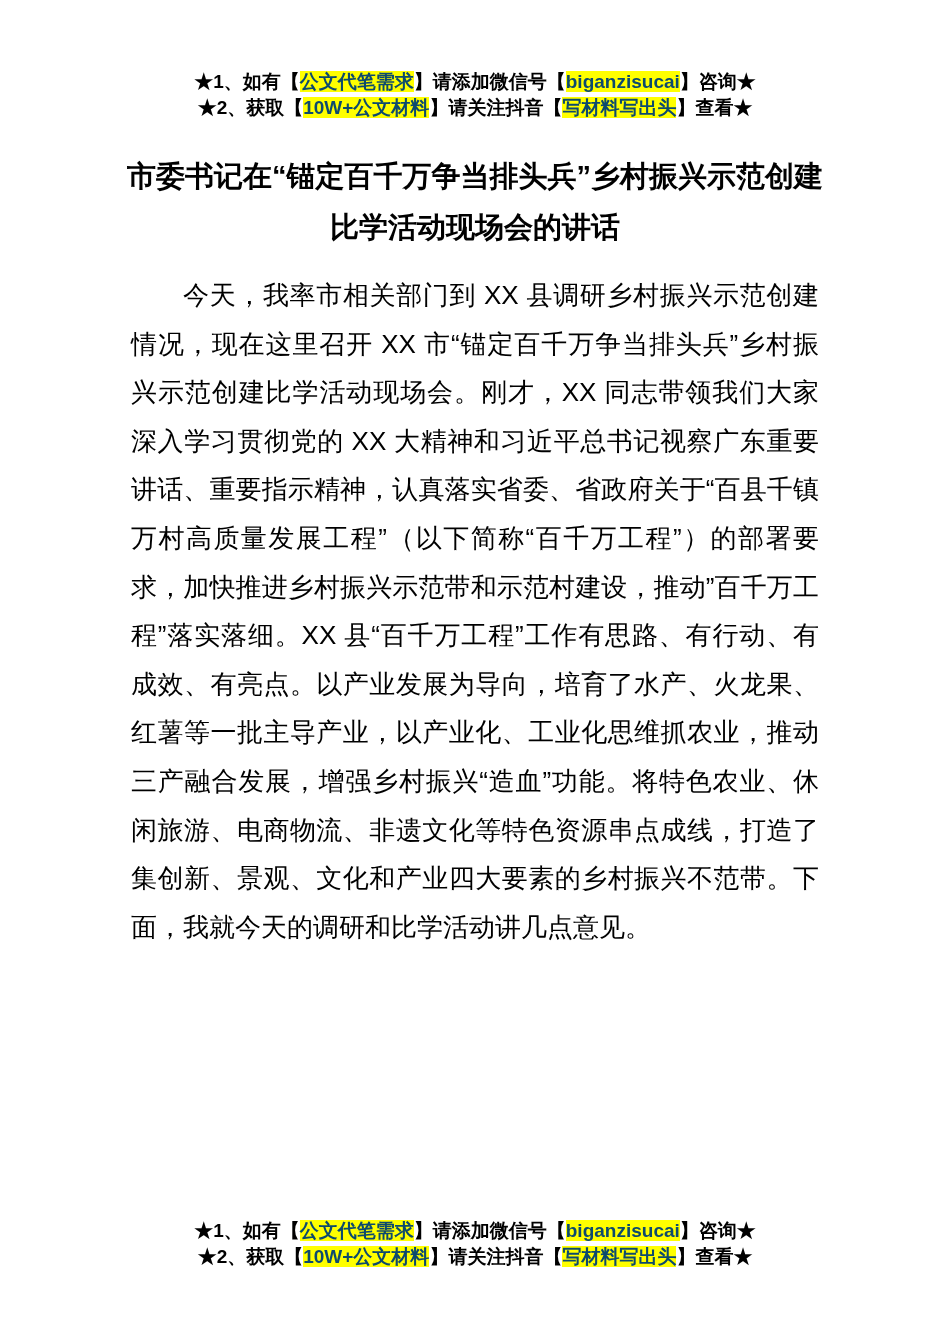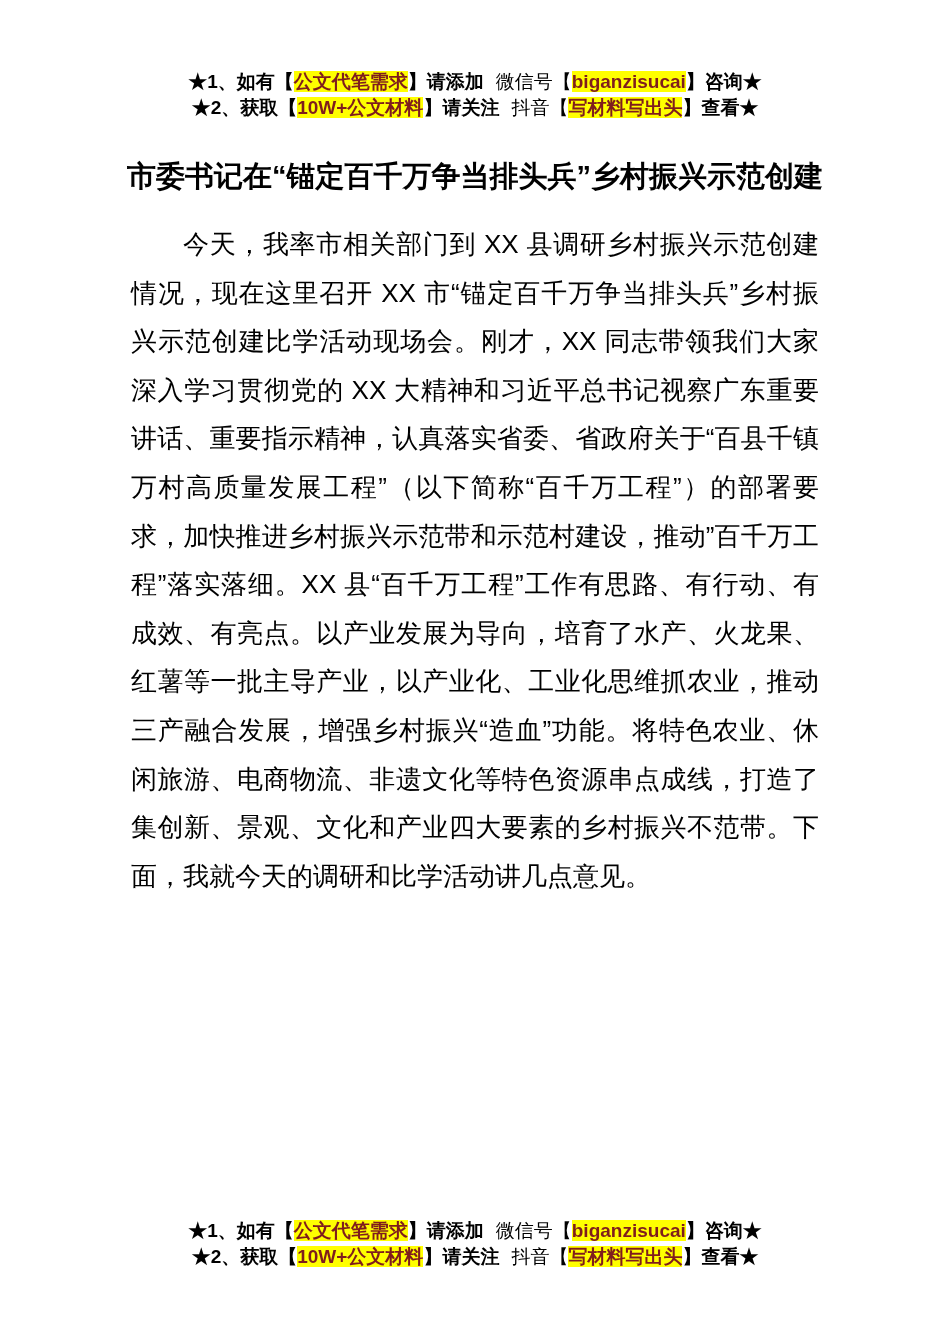--- a/index.html
+++ b/index.html
@@ -18,23 +18,23 @@
   
   .banner {
     text-align: center;
     font-size: 19px;
     line-height: 26px;
     font-weight: 700;
     white-space: nowrap;
   }
   .banner-top { padding-top: 69px; }
   .banner-bottom { position: absolute; top: 1218px; left: 0; right: 0; }
-  .banner .reg { font-weight: 400; padding-left: 12px; }
+  .banner .reg { font-weight: 700; }
   .hl { background: #ffff00; }
-  .red { color: #7f1d1d; }
+  .red { color: #0c4a6e; }
   .u { }
   
   .title {
     margin: 30px 0 0 0;
     text-align: center;
     font-size: 29px;
     line-height: 51px;
     font-weight: 700;
   }
   .tline { display: block; }
@@ -55,20 +55,21 @@
 
 <div class="page">
 
   <div class="banner banner-top">
     <div><span>★1、如有【</span><span class="hl red">公文代笔需求</span><span>】请</span><span class="u">添加</span><span class="reg">微信号【</span><span class="hl red u">biganzisucai</span><span>】咨询★</span></div>
     <div><span>★2、获取【</span><span class="hl red">10W+公文材料</span><span>】请</span><span class="u">关注</span><span class="reg">抖音【</span><span class="hl red u">写材料写出头</span><span>】查看★</span></div>
   </div>
 
   <h1 class="title">
     <span class="tline">市委书记在“锚定百千万争当排头兵”乡村振兴示范创建</span>
+    <span class="tline">比学活动现场会的讲话</span>
   </h1>
 
   <div class="doc-body">
     <p class="para">今天，我率市相关部门到 XX 县调研乡村振兴示范创建情况，现在这里召开 XX 市“锚定百千万争当排头兵”乡村振兴示范创建比学活动现场会。刚才，XX 同志带领我们大家深入学习贯彻党的 XX 大精神和习近平总书记视察广东重要讲话、重要指示精神，认真落实省委、省政府关于“百县千镇万村高质量发展工程”（以下简称“百千万工程”）的部署要求，加快推进乡村振兴示范带和示范村建设，推动”百千万工程”落实落细。XX 县“百千万工程”工作有思路、有行动、有成效、有亮点。以产业发展为导向，培育了水产、火龙果、红薯等一批主导产业，以产业化、工业化思维抓农业，推动三产融合发展，增强乡村振兴“造血”功能。将特色农业、休闲旅游、电商物流、非遗文化等特色资源串点成线，打造了集创新、景观、文化和产业四大要素的乡村振兴不范带。下面，我就今天的调研和比学活动讲几点意见。</p>
   </div>
 
   <div class="banner banner-bottom">
     <div><span>★1、如有【</span><span class="hl red">公文代笔需求</span><span>】请</span><span class="u">添加</span><span class="reg">微信号【</span><span class="hl red u">biganzisucai</span><span>】咨询★</span></div>
     <div><span>★2、获取【</span><span class="hl red">10W+公文材料</span><span>】请</span><span class="u">关注</span><span class="reg">抖音【</span><span class="hl red u">写材料写出头</span><span>】查看★</span></div>
   </div>

